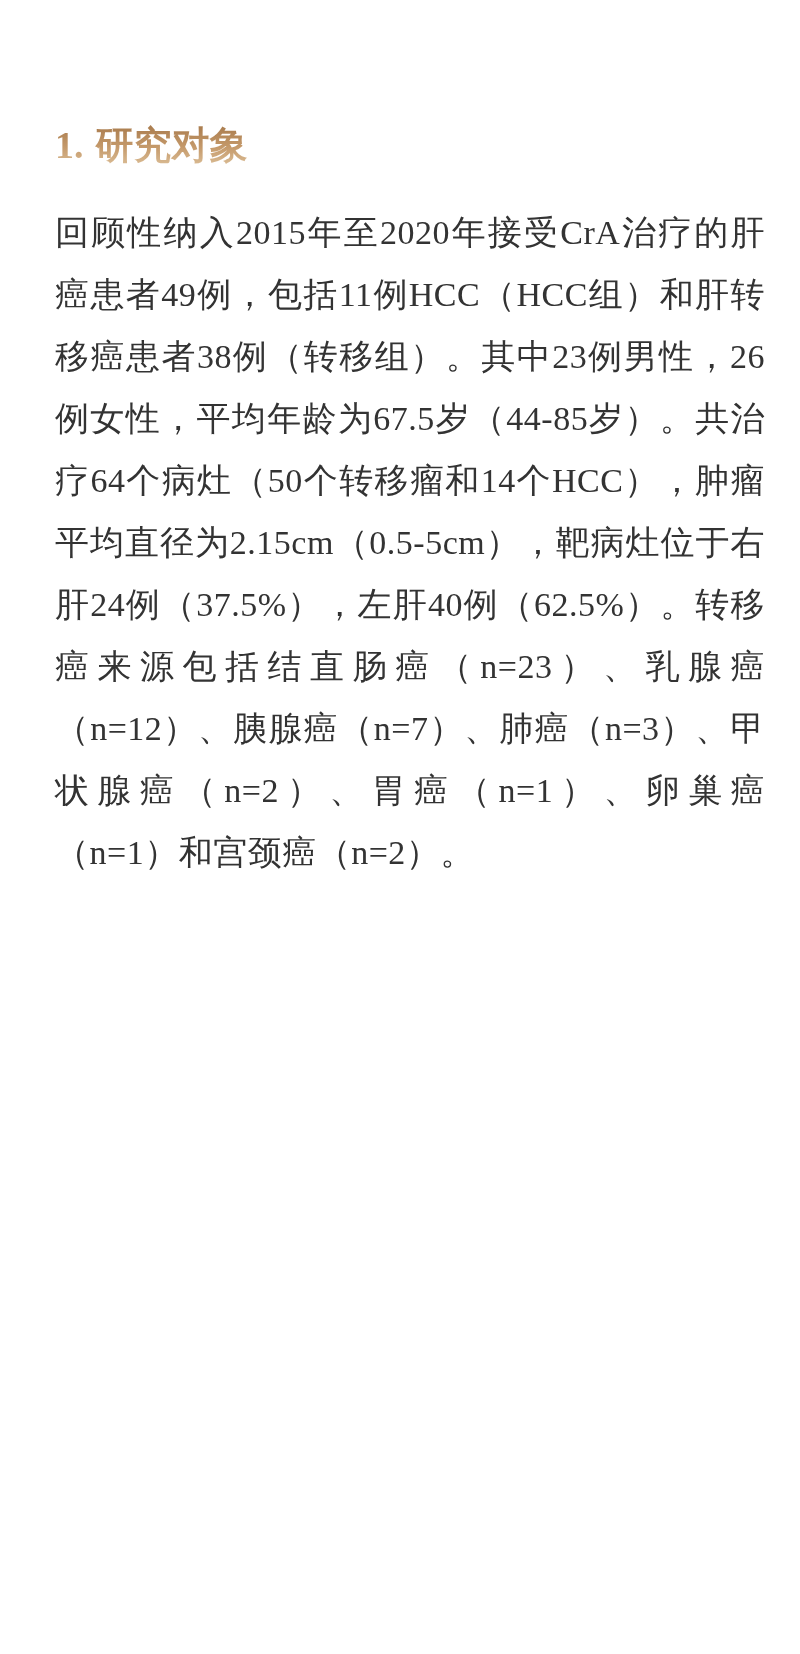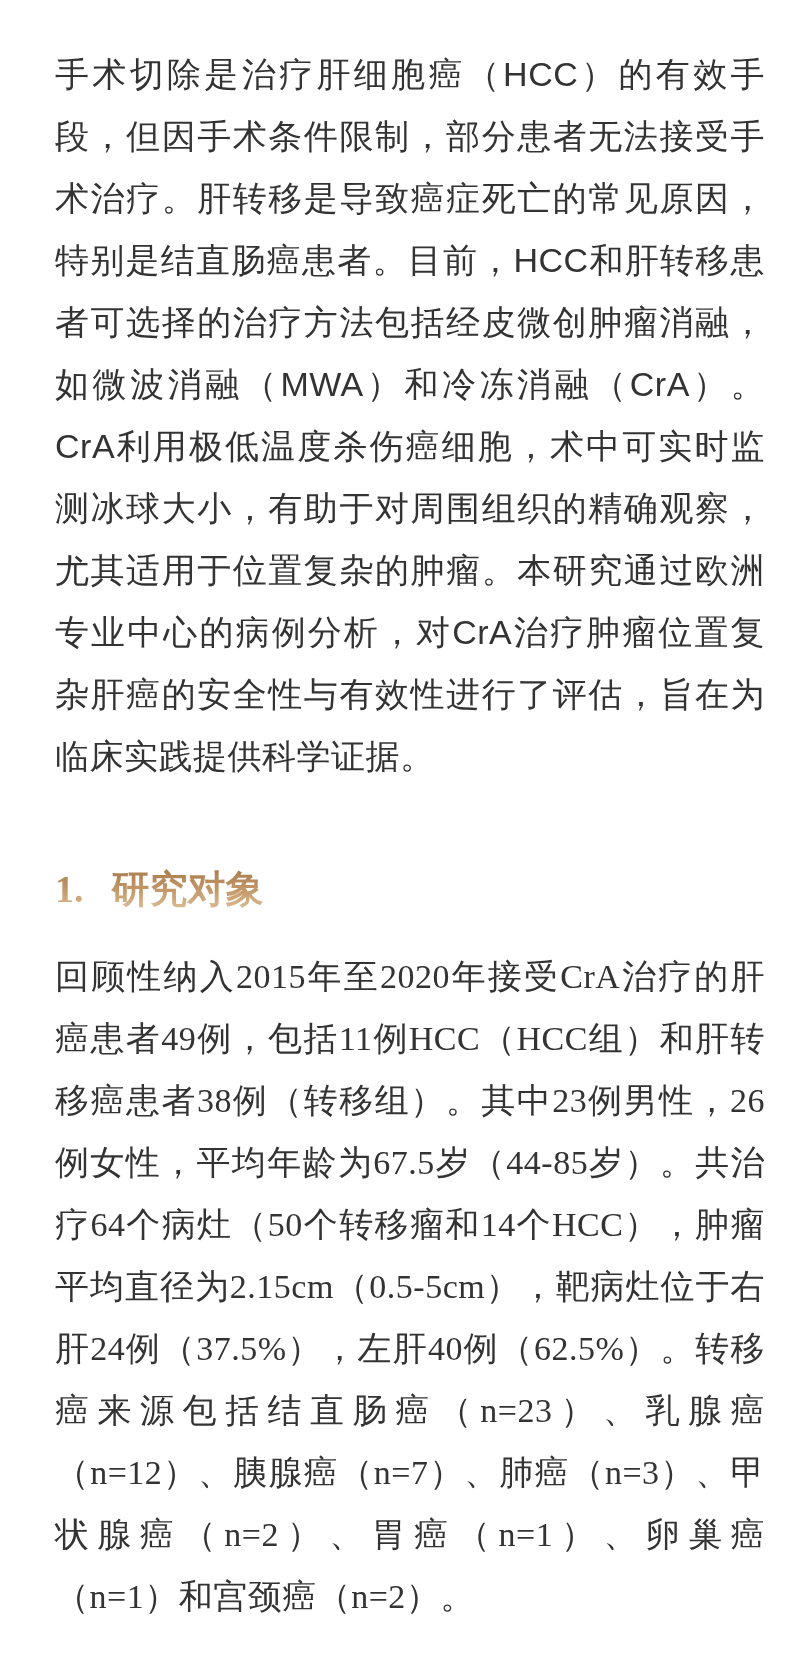--- a/index.html
+++ b/index.html
@@ -35,31 +35,30 @@
     font-size: 38px;
     line-height: 44px;
     font-weight: bold;
     color: #b68a5c;
     background: linear-gradient(180deg, #a6784a 0%, #c59a6b 55%, #dcbf98 100%);
     -webkit-background-clip: text;
     background-clip: text;
     -webkit-text-fill-color: transparent;
   }
   .section-heading .heading-title {
-    margin-left: 28px;
+    margin-left: 12px;
   }
   .para-study {
     margin-top: 35px;
     font-family: Liberation Serif, serif;
   }
 </style>
 </head>
 <body>
 
 <div class="page">
 
-  <p class="body-text">手术切除是治疗肝细胞癌（HCC）的有效手段，但因手术条件限制，部分患者无法接受手术治疗。肝转移是导致癌症死亡的常见原因，特别是结直肠癌患者。目前，HCC和肝转移患者可选择的治疗方法包括经皮微创肿瘤消融，如微波消融（MWA）和冷冻消融（CrA）。CrA利用极低温度杀伤癌细胞，术中可实时监测冰球大小，有助于对周围组织的精确观察，尤其适用于位置复杂的肿瘤。本研究通过欧洲专业中心的病例分析，对CrA治疗肿瘤位置复杂肝癌的安全性与有效性进行了评估，旨在为临床实践提供科学证据。</p>
 
   <h2 class="section-heading"><span>1.</span><span class="heading-title">研究对象</span></h2>
 
   <p class="body-text para-study">回顾性纳入2015年至2020年接受CrA治疗的肝癌患者49例，包括11例HCC（HCC组）和肝转移癌患者38例（转移组）。其中23例男性，26例女性，平均年龄为67.5岁（44-85岁）。共治疗64个病灶（50个转移瘤和14个HCC），肿瘤平均直径为2.15cm（0.5-5cm），靶病灶位于右肝24例（37.5%），左肝40例（62.5%）。转移癌来源包括结直肠癌（n=23）、乳腺癌（n=12）、胰腺癌（n=7）、肺癌（n=3）、甲状腺癌（n=2）、胃癌（n=1）、卵巢癌（n=1）和宫颈癌（n=2）。</p>
 
 </div>
 
 </body></html>

